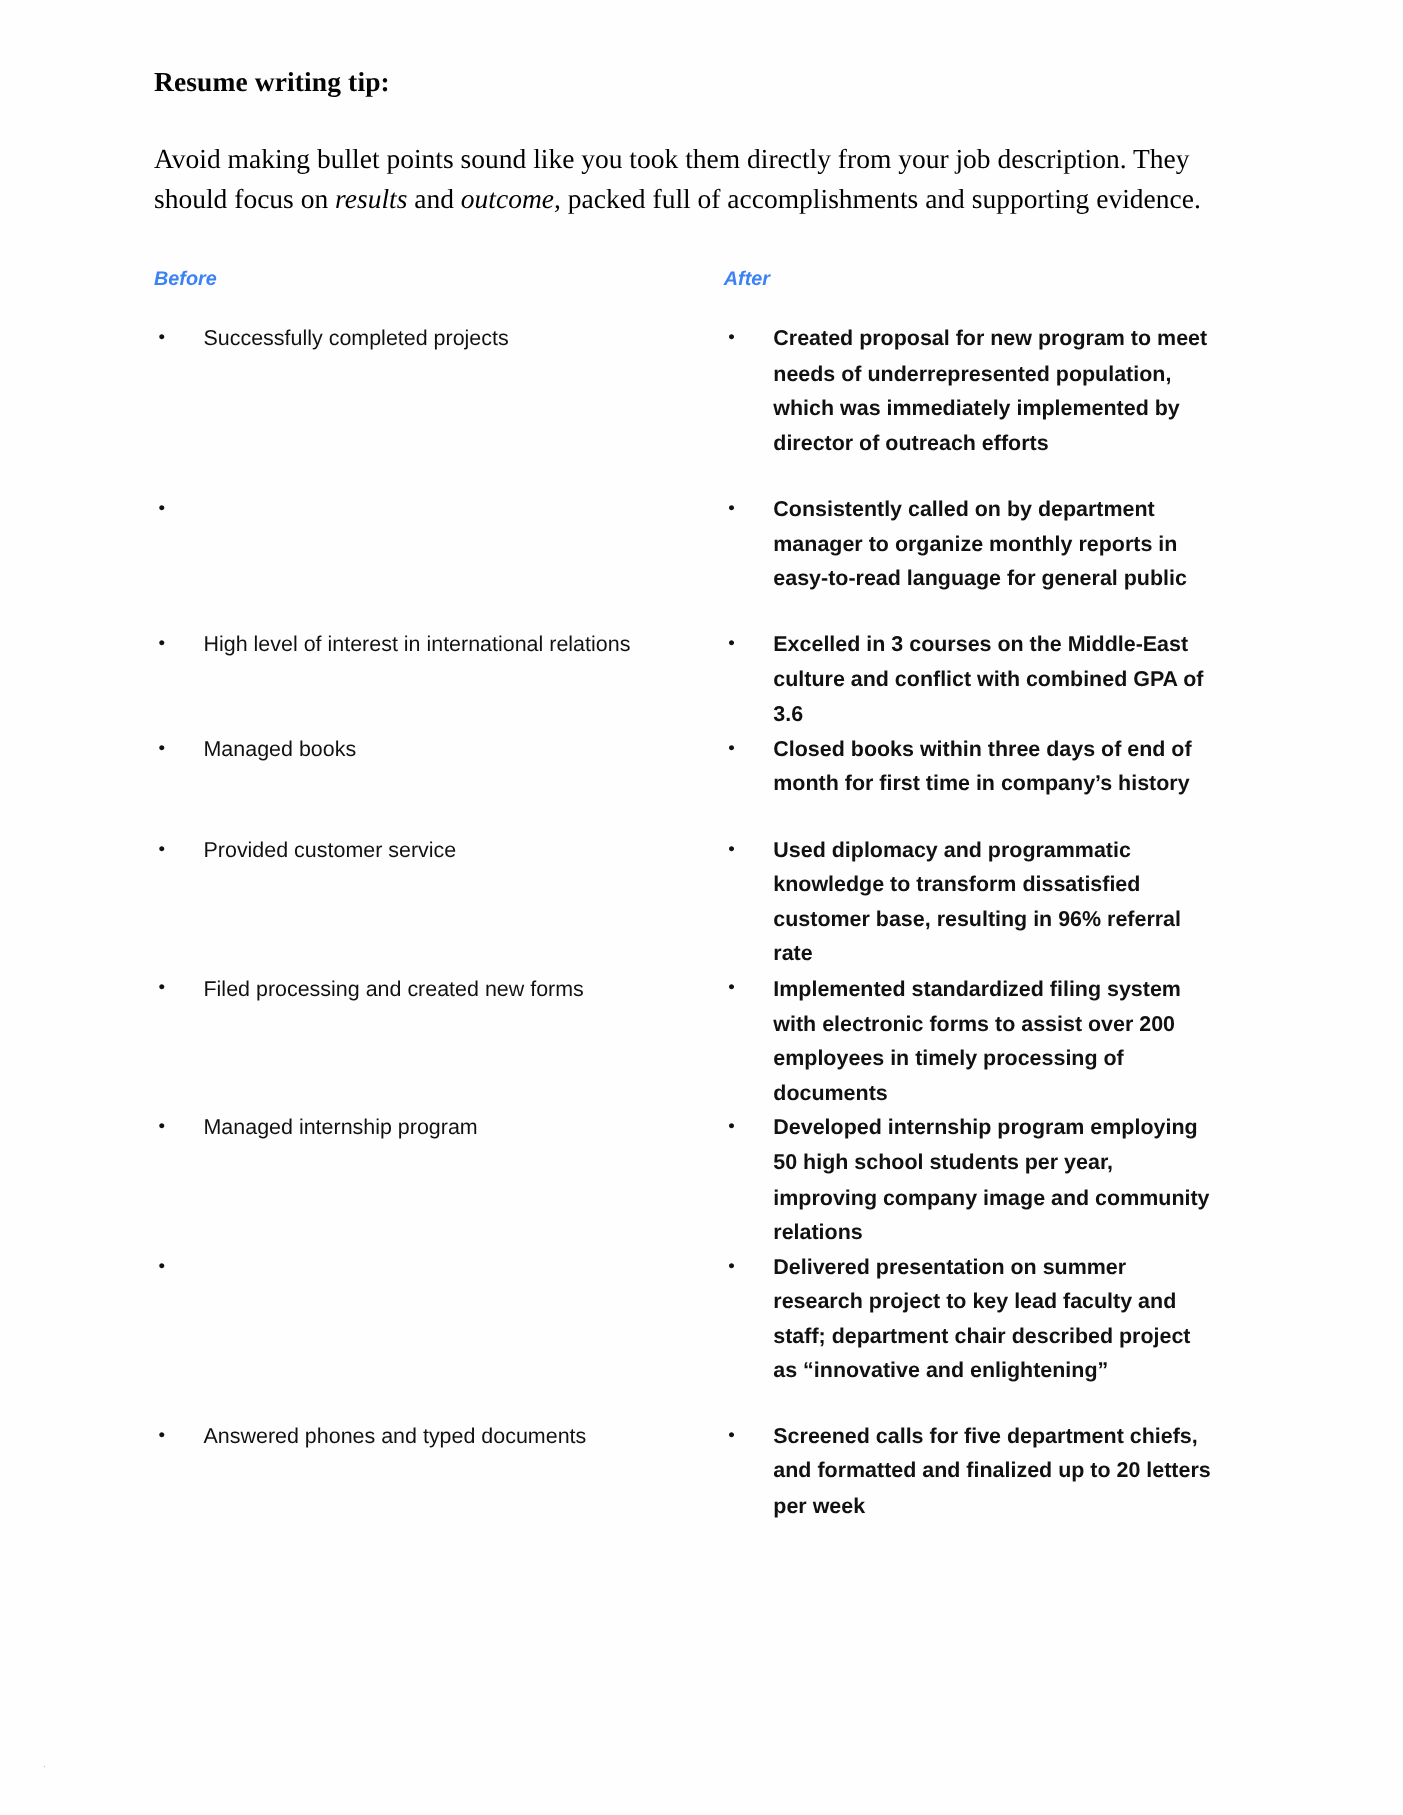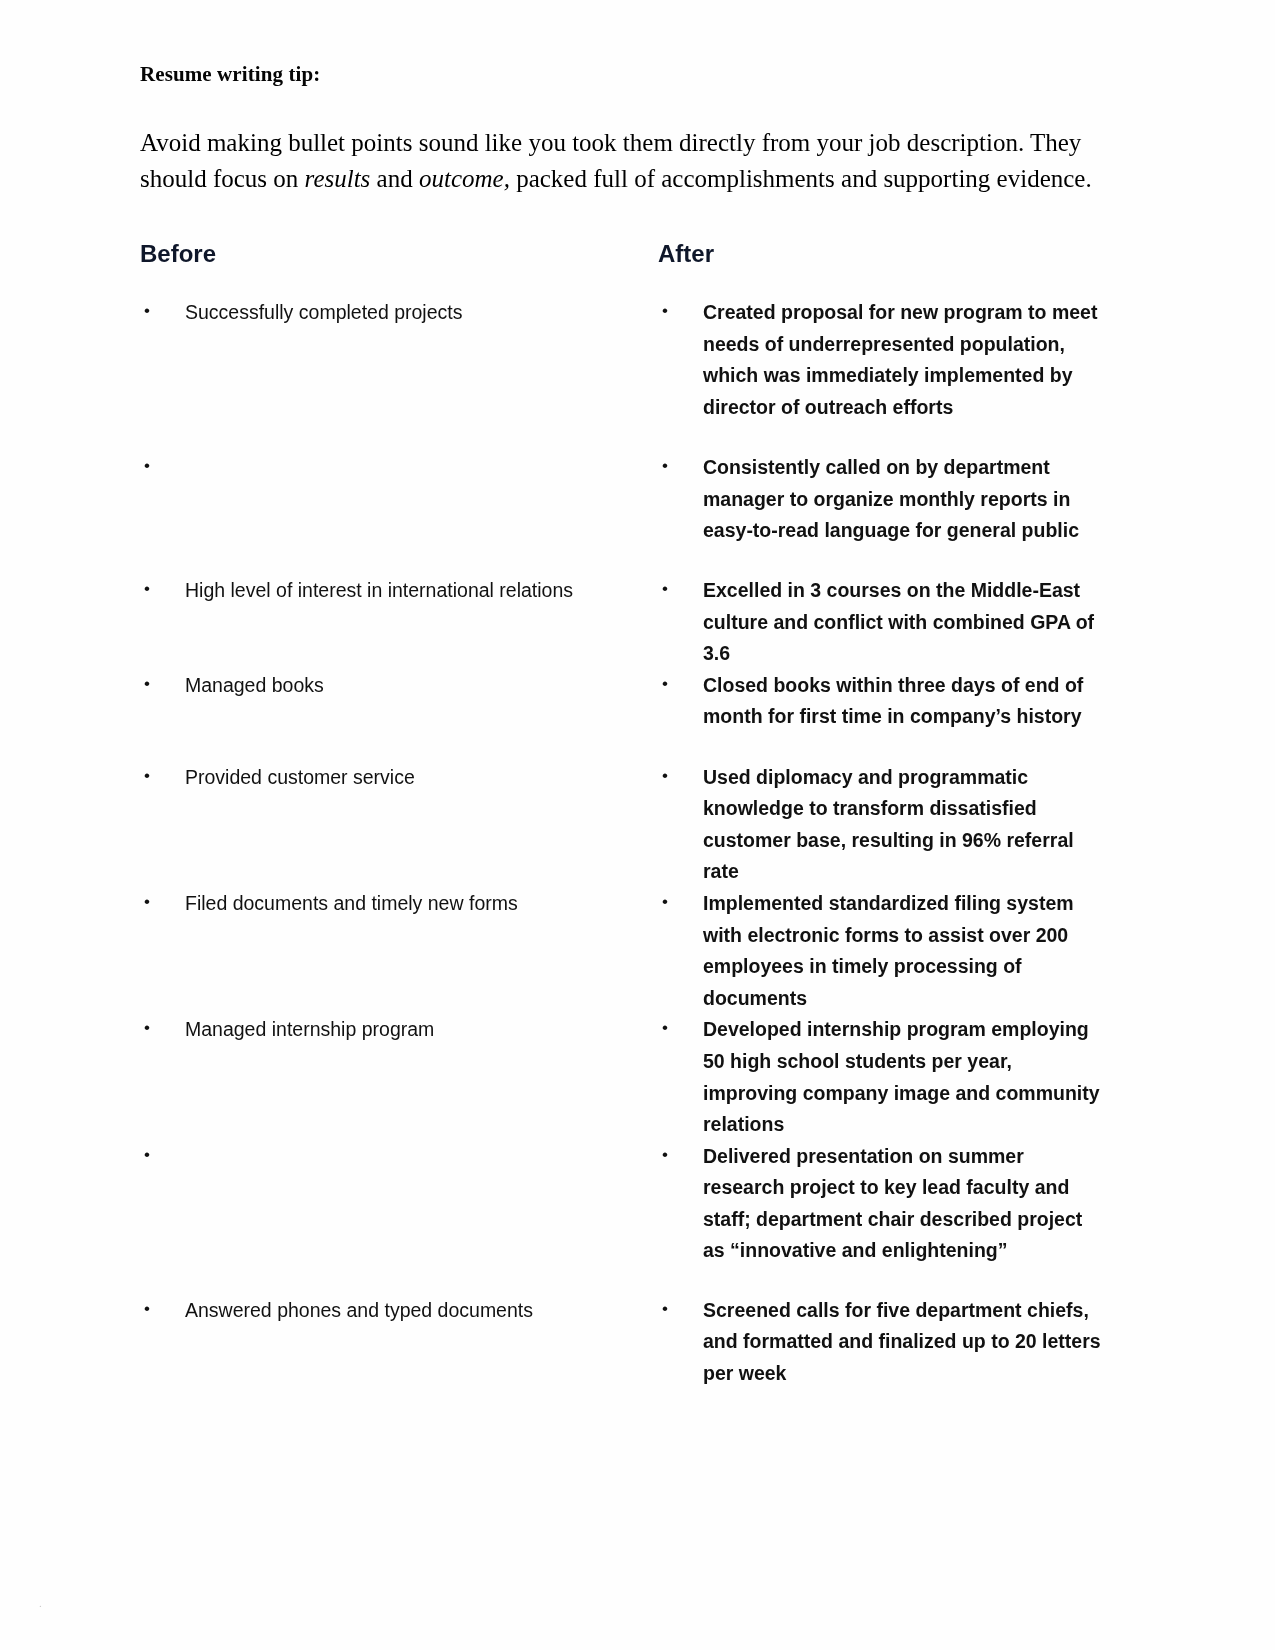--- a/index.html
+++ b/index.html
@@ -26,44 +26,45 @@
     position: absolute;
     left: 140px;
     top: 62px;
     width: 975px;
   }
 
   
   .tip-heading {
     font-family: "Liberation Serif", serif;
     font-weight: bold;
-    font-size: 21px;
+    font-size: 25px;
     letter-spacing: 0.1px;
     margin: 0 0 38px 0;
     color: #050505;
   }
 
   .intro {
     font-family: "Liberation Serif", serif;
     font-size: 25px;
     line-height: 1.42;
     margin: 0 0 44px 0;
     color: #000000;
     max-width: 965px;
   }
   .intro em {
     font-style: italic;
   }
 
   .col-header {
     font-family: "Liberation Sans", sans-serif;
     font-weight: bold;
-    font-size: 24px;
+    font-size: 18px;
     padding-bottom: 29px;
-    color: #0f172a;
+    color: #3b82f6;
+    font-style: italic;
   }
 
   .bullet {
     display: flex;
     align-items: flex-start;
     font-size: 19.5px;
     line-height: 1.62;
     color: #111;
     min-height: 92px;
     box-sizing: border-box;
@@ -202,21 +203,21 @@
             <div class="bullet">
               <span class="marker">•</span>
               <span class="btext">Used diplomacy and programmatic knowledge to transform dissatisfied customer base, resulting in 96% referral rate</span>
             </div>
           </div>
         </div>
         <div class="row" style="min-height: 123px;">
           <div class="cell left-col">
             <div class="bullet">
               <span class="marker">•</span>
-              <span class="btext">Filed documents and timely new forms</span>
+              <span class="btext">Filed processing and created new forms</span>
             </div>
           </div>
           <div class="cell right-col">
             <div class="bullet">
               <span class="marker">•</span>
               <span class="btext">Implemented standardized filing system with electronic forms to assist over 200 employees in timely processing of documents</span>
             </div>
           </div>
         </div>
         <div class="row" style="min-height: 123px;">

